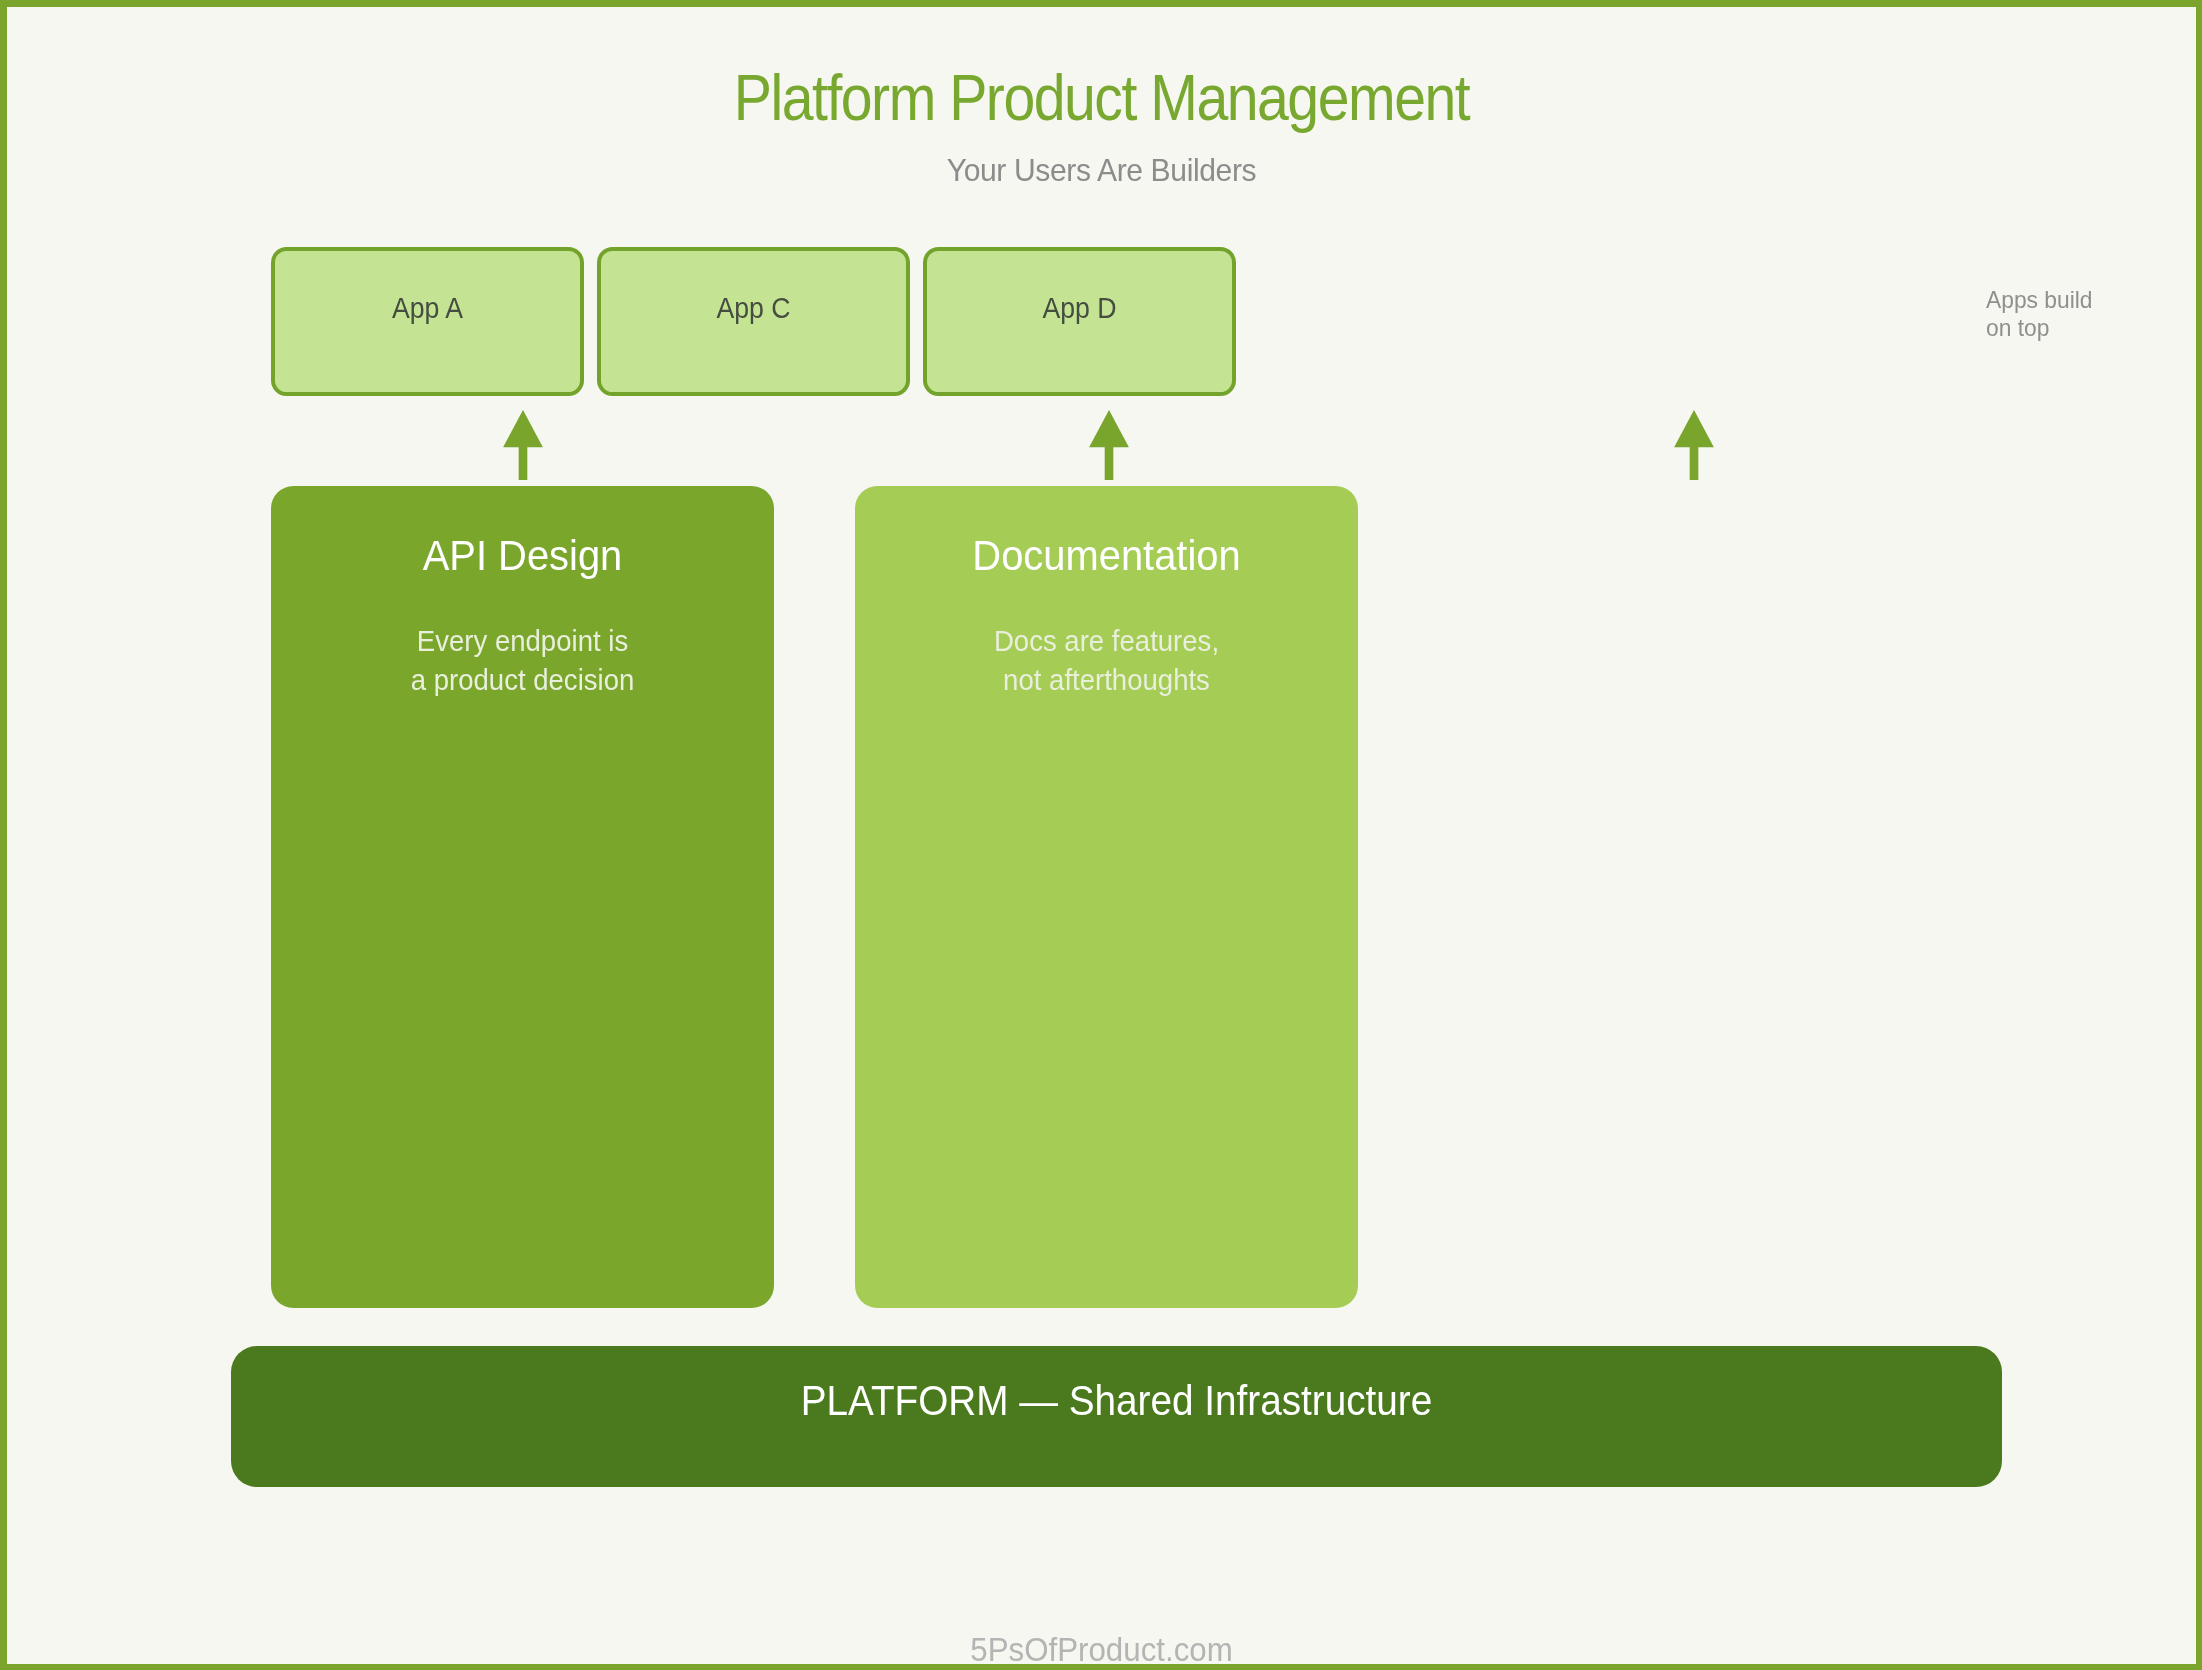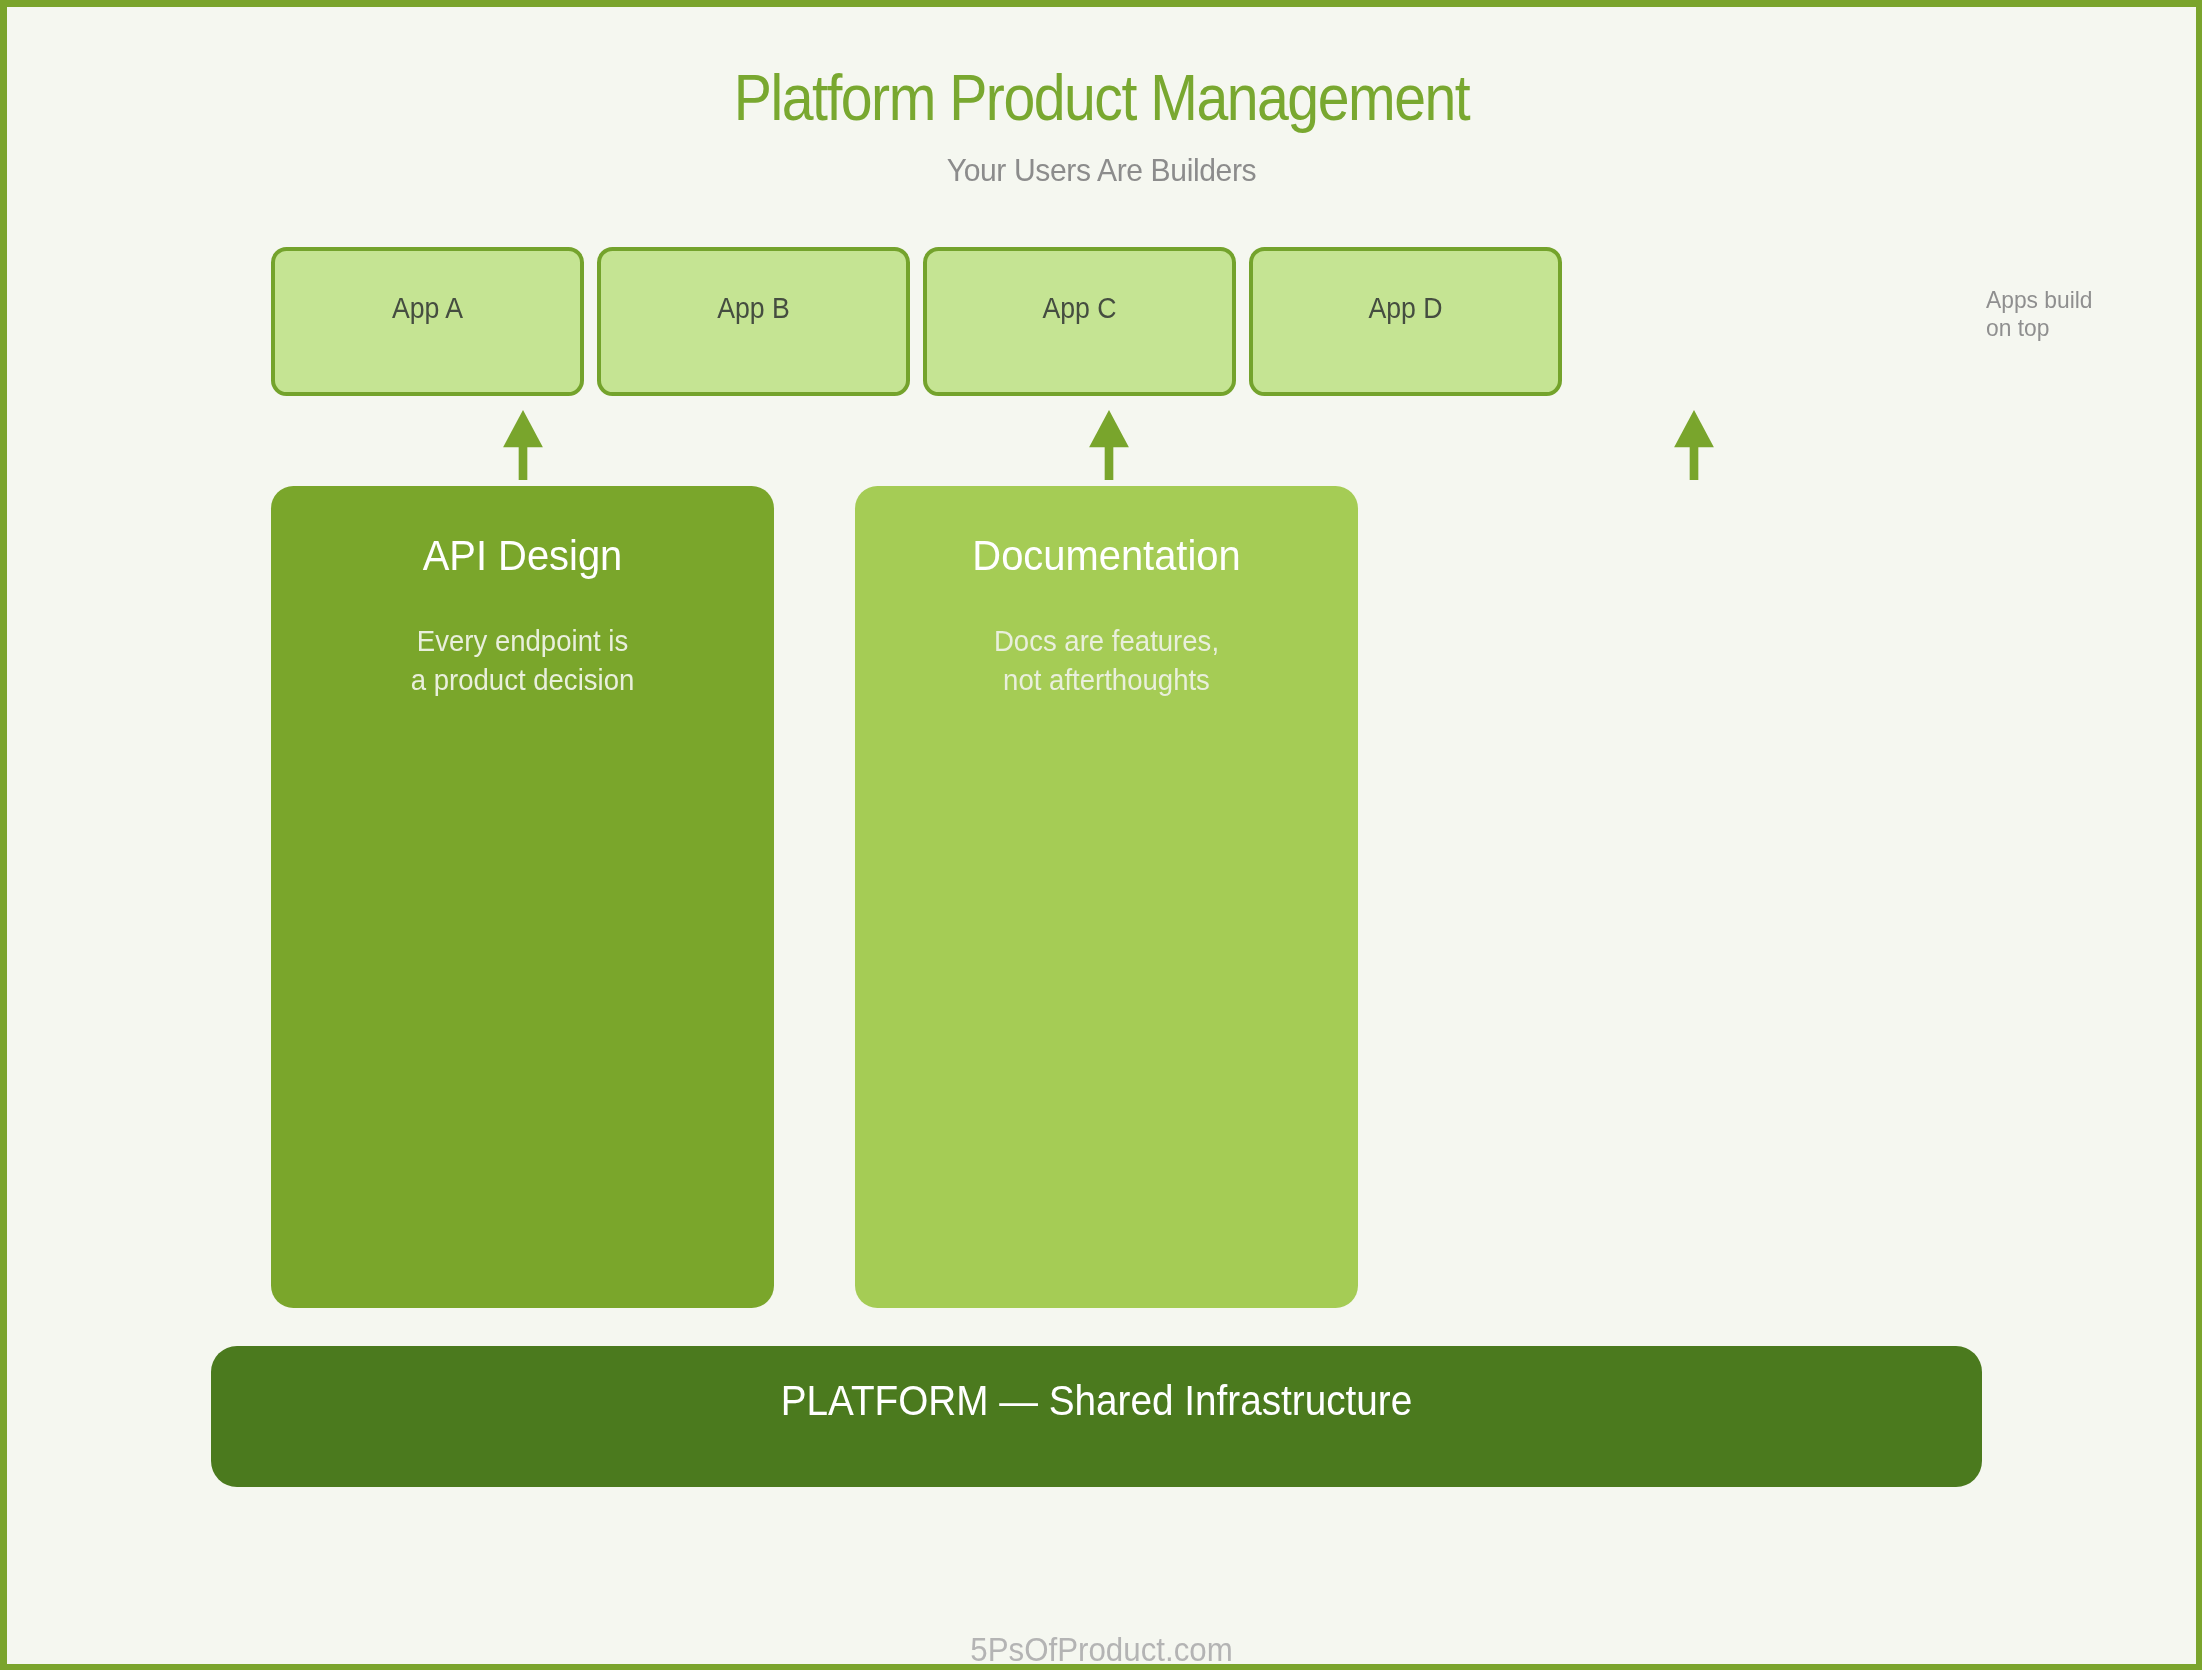--- a/index.html
+++ b/index.html
@@ -118,21 +118,21 @@
     font-size: 29px;
     line-height: 39px;
     color: #e9efdc;
     white-space: pre-line;
     transform: scaleX(0.95);
     transform-origin: center;
   }
   
   .platform-bar {
     position: absolute;
-    left: 204px;
+    left: 224px;
     top: 1339px;
     width: 1771px;
     height: 141px;
     background: #4b7a1e;
     border-radius: 26px;
     text-align: center;
   }
   .platform-label {
     margin-top: 30px;
     font-size: 43px;
@@ -158,23 +158,20 @@
 <body>
 
 <div id="canvas">
 
   <div class="main-title">Platform Product Management</div>
   <div class="sub-title">Your Users Are Builders</div>
 
   <div class="apps-row">
     <div class="app-box">
       <div class="app-label">App A</div>
-    </div>
-    <div class="app-box">
-      <div class="app-label">App B</div>
     </div>
     <div class="app-box">
       <div class="app-label">App C</div>
     </div>
     <div class="app-box">
       <div class="app-label">App D</div>
     </div>
   </div>
 
   <div class="apps-caption">Apps build

